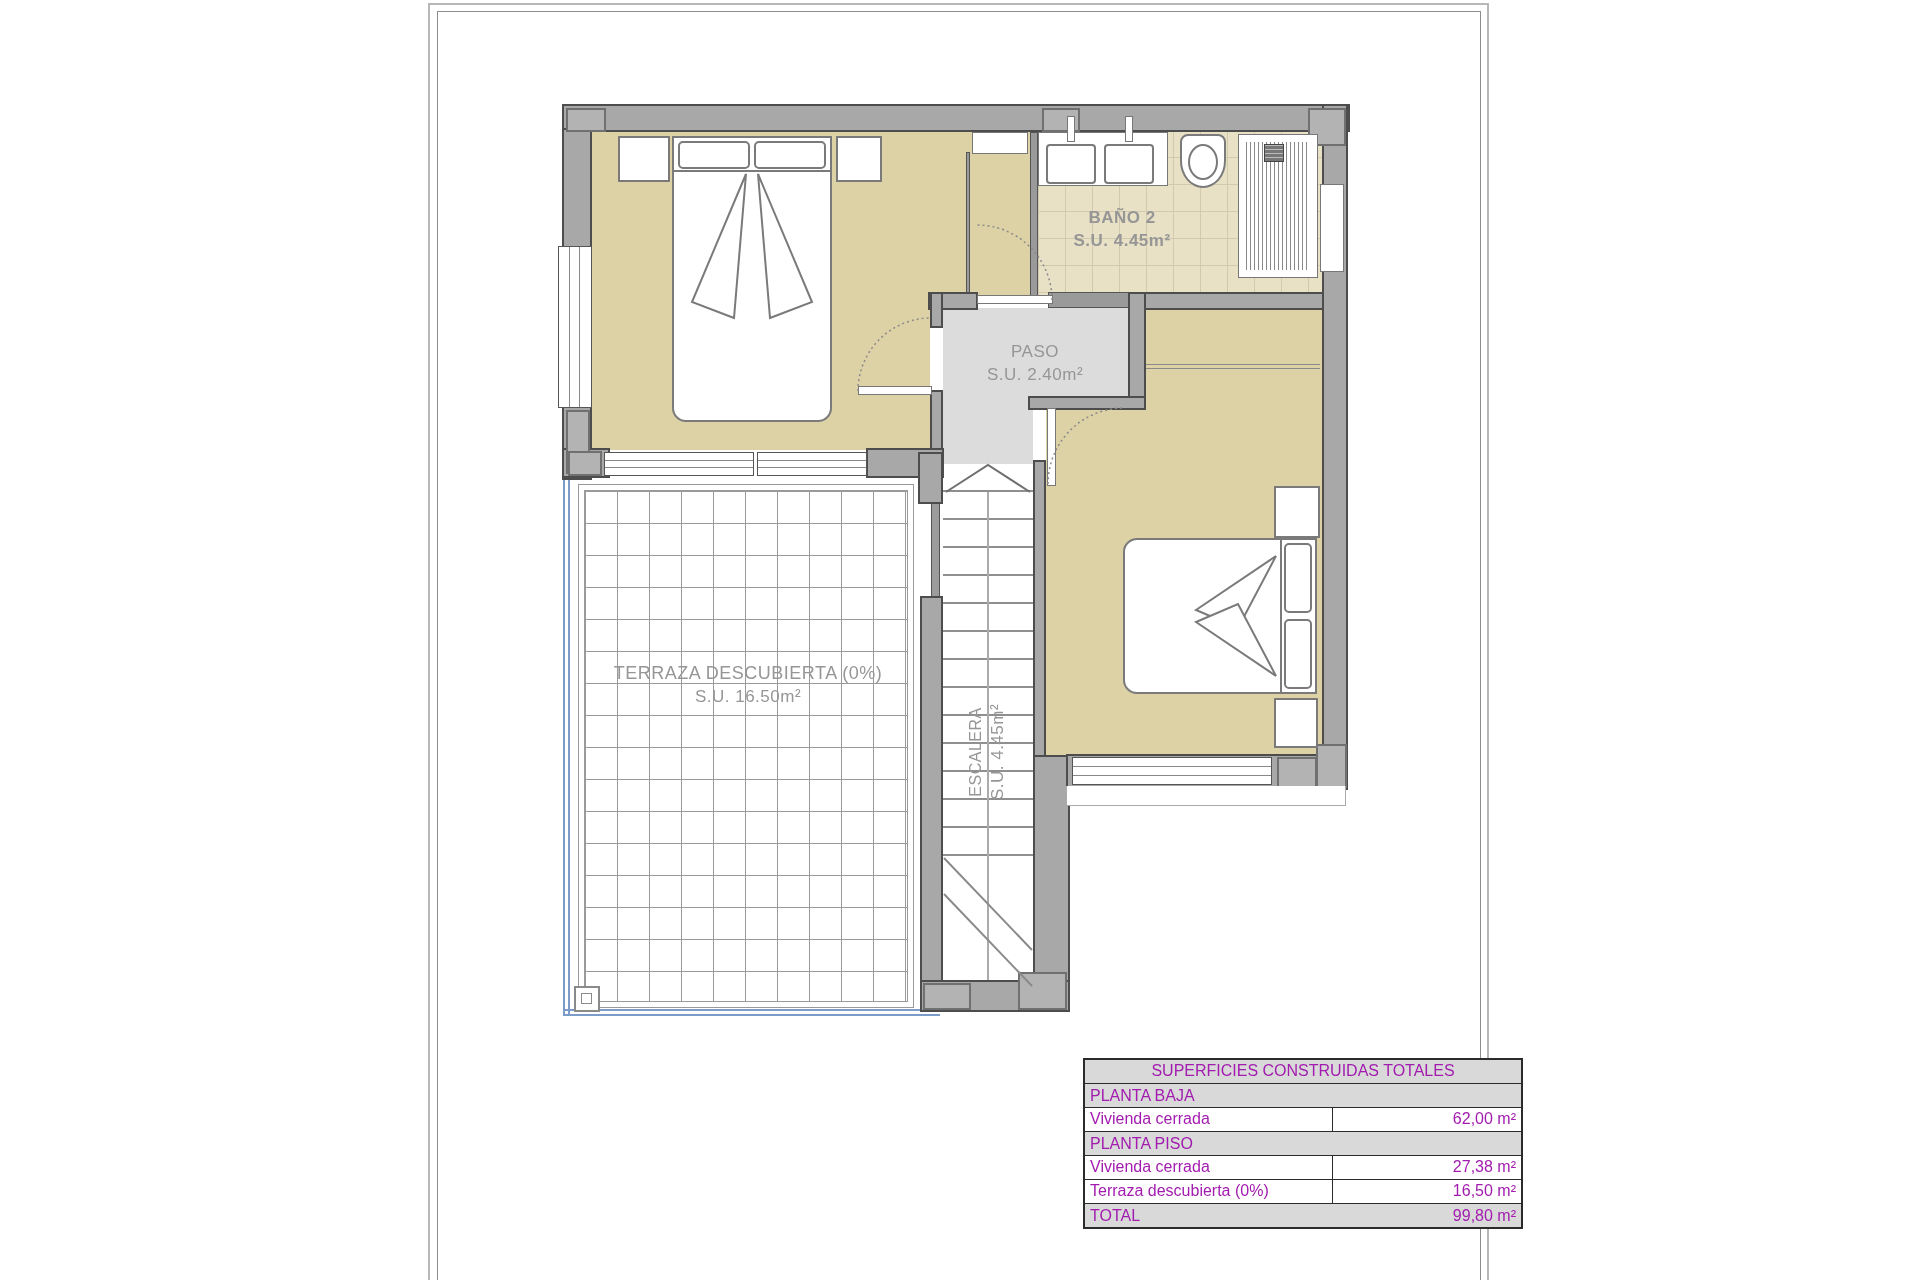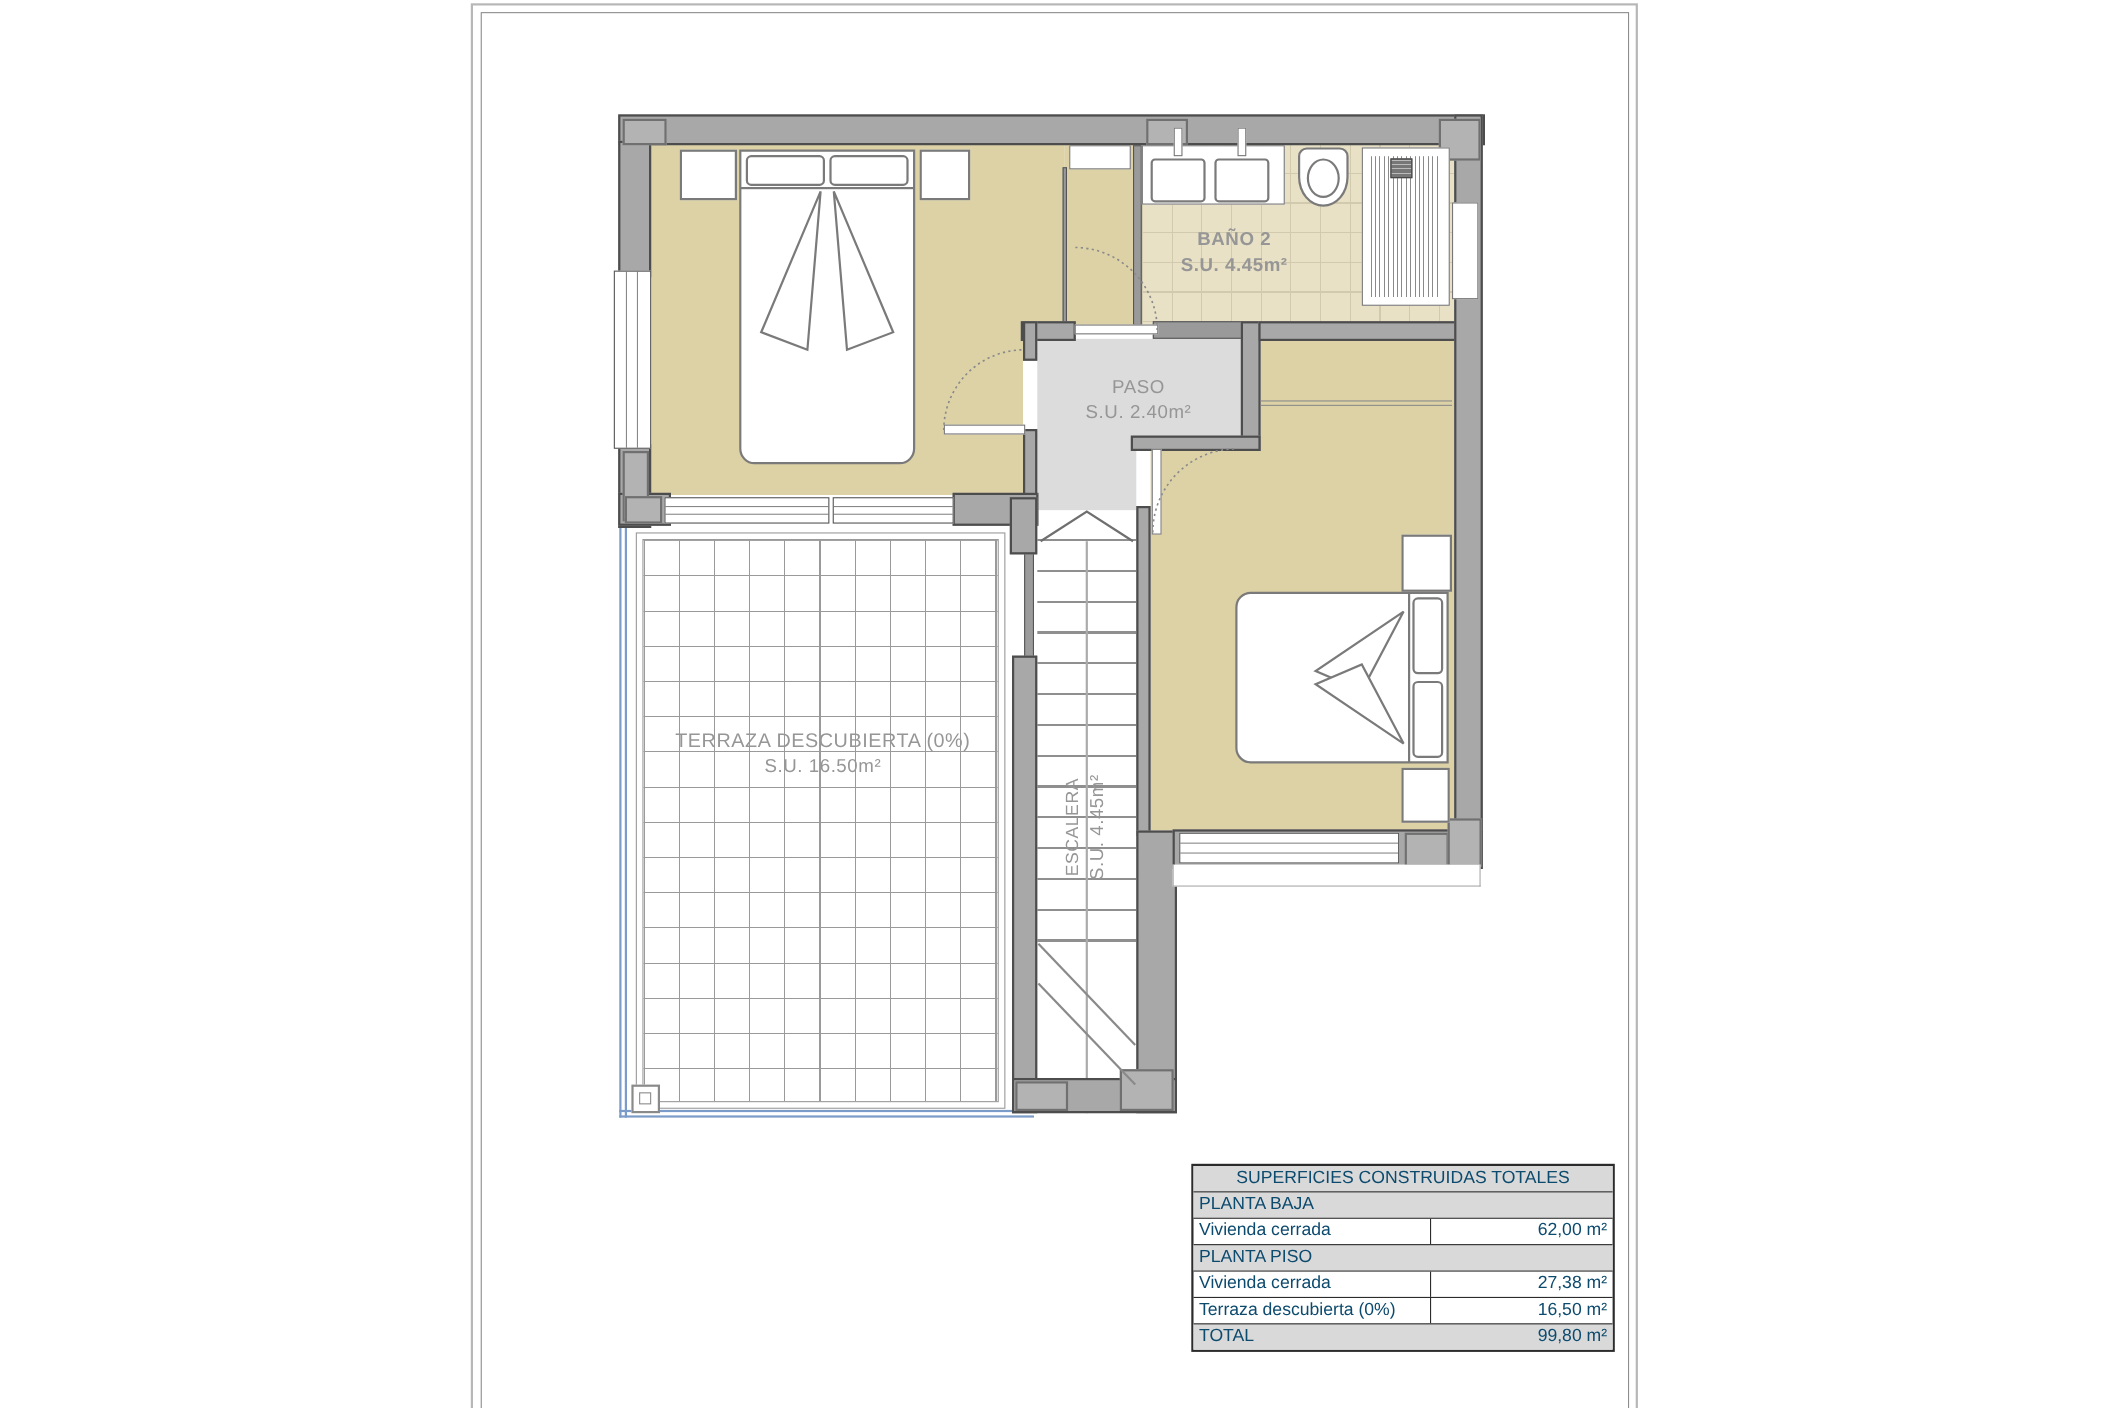--- a/index.html
+++ b/index.html
@@ -37,26 +37,26 @@
   .blue{background:#7b9cc9;}
 
   
   .treads{background-image:repeating-linear-gradient(to bottom,#8f8f8f 0,#8f8f8f 2px,transparent 2px,transparent 28px);}
 
   .room-label{position:absolute;color:#969696;text-align:center;font-size:17px;line-height:23px;letter-spacing:.5px;}
   .room-label .l2{font-size:17px;}
   .rot{transform:rotate(-90deg);}
 
   
-  .stable{left:1083px;top:1058px;width:385px;border:2px solid #2b2b2b;background:#fff;font-size:16px;color:#0c4a6e;}
+  .stable{left:1083px;top:1058px;width:440px;border:2px solid #2b2b2b;background:#fff;font-size:16px;color:#a21caf;}
   .trow{display:flex;border-top:1px solid #2b2b2b;height:23px;line-height:22px;}
   .trow:first-child{border-top:none;}
   .trow .lab{flex:1 1 55%;padding-left:5px;white-space:nowrap;}
   .trow .val{flex:0 0 42%;text-align:right;padding-right:5px;border-left:1px solid #2b2b2b;}
-  .trow.section,.trow.total{background:#d9d9d9;}
+  .trow.section,.trow.total{background:#d9d9d9;align-items:center;}
   .trow.section .lab{flex:1 1 100%;}
   .trow.header{background:#d9d9d9;justify-content:center;}
   .trow.total .val{border-left:none;}
   svg{position:absolute;left:0;top:0;}
 </style>
 </head>
 <body>
 
 <div id="stage">
 

